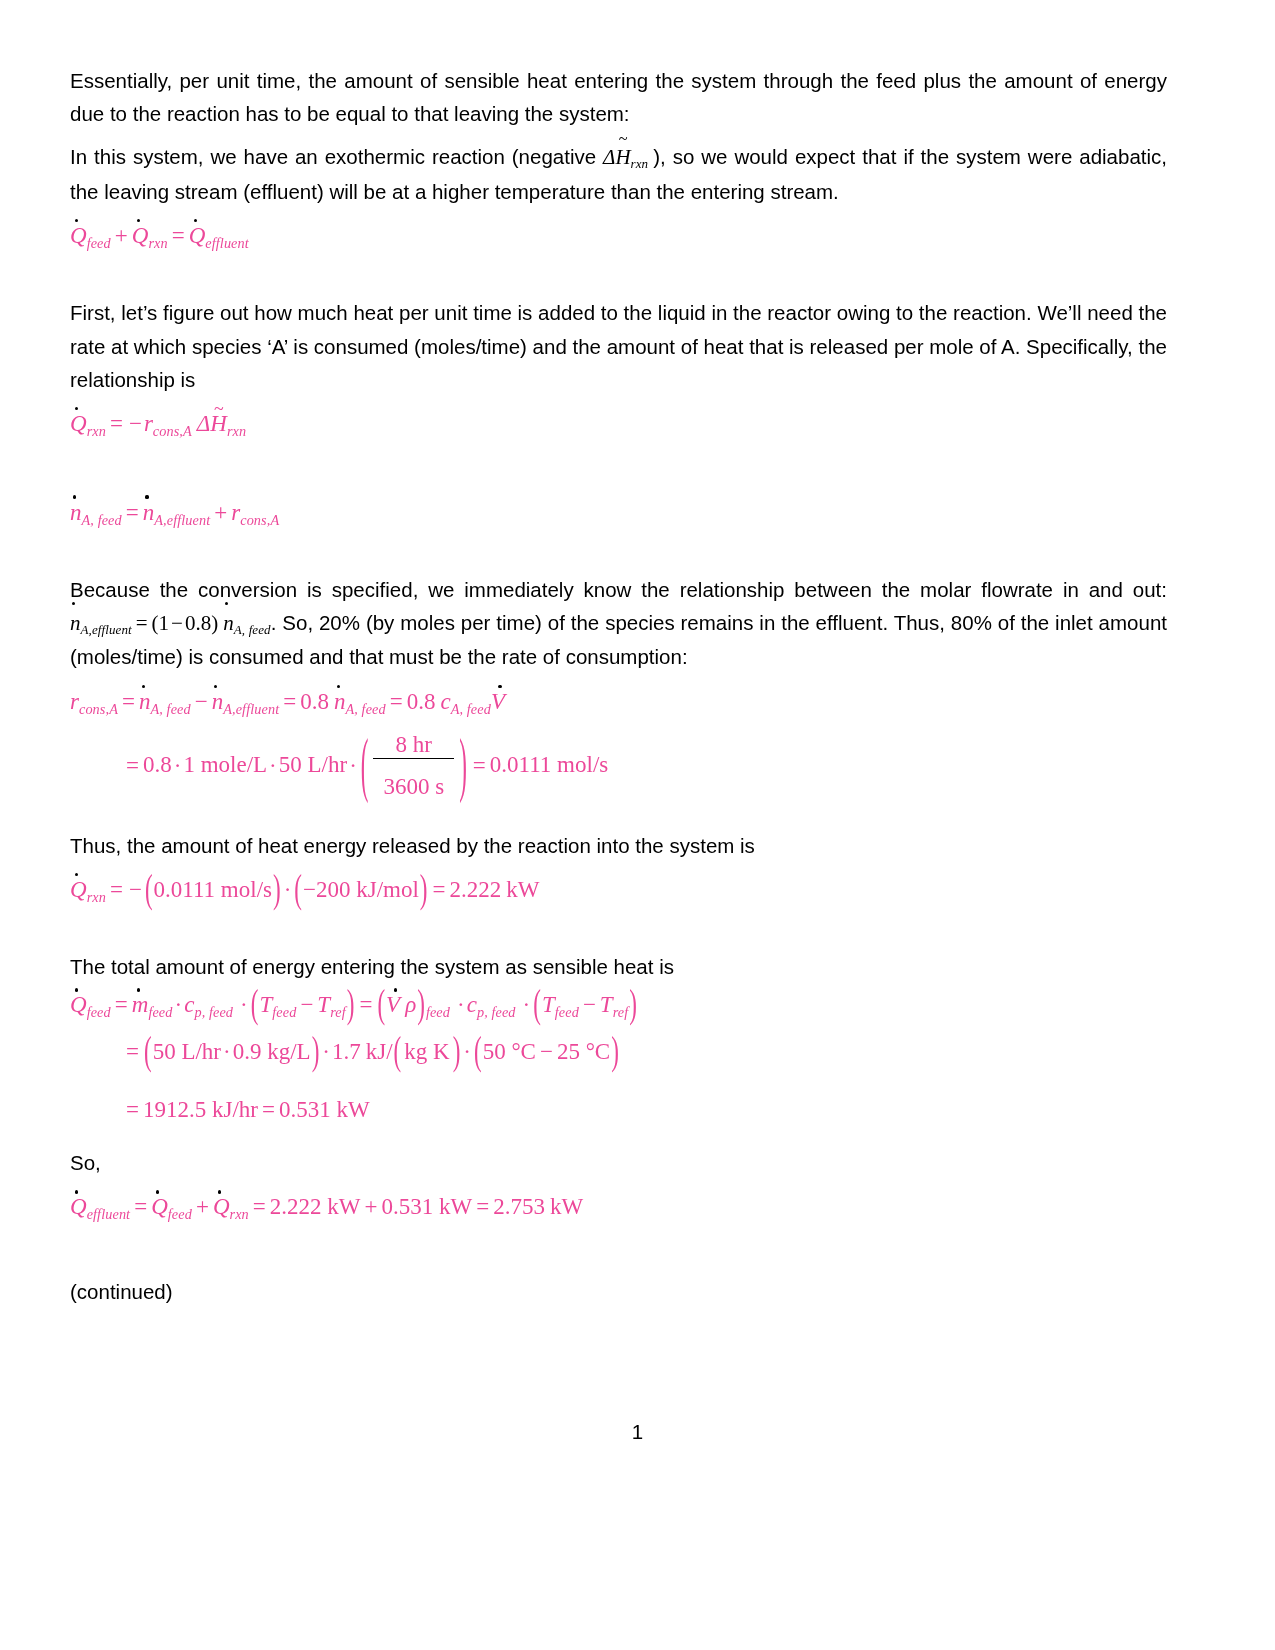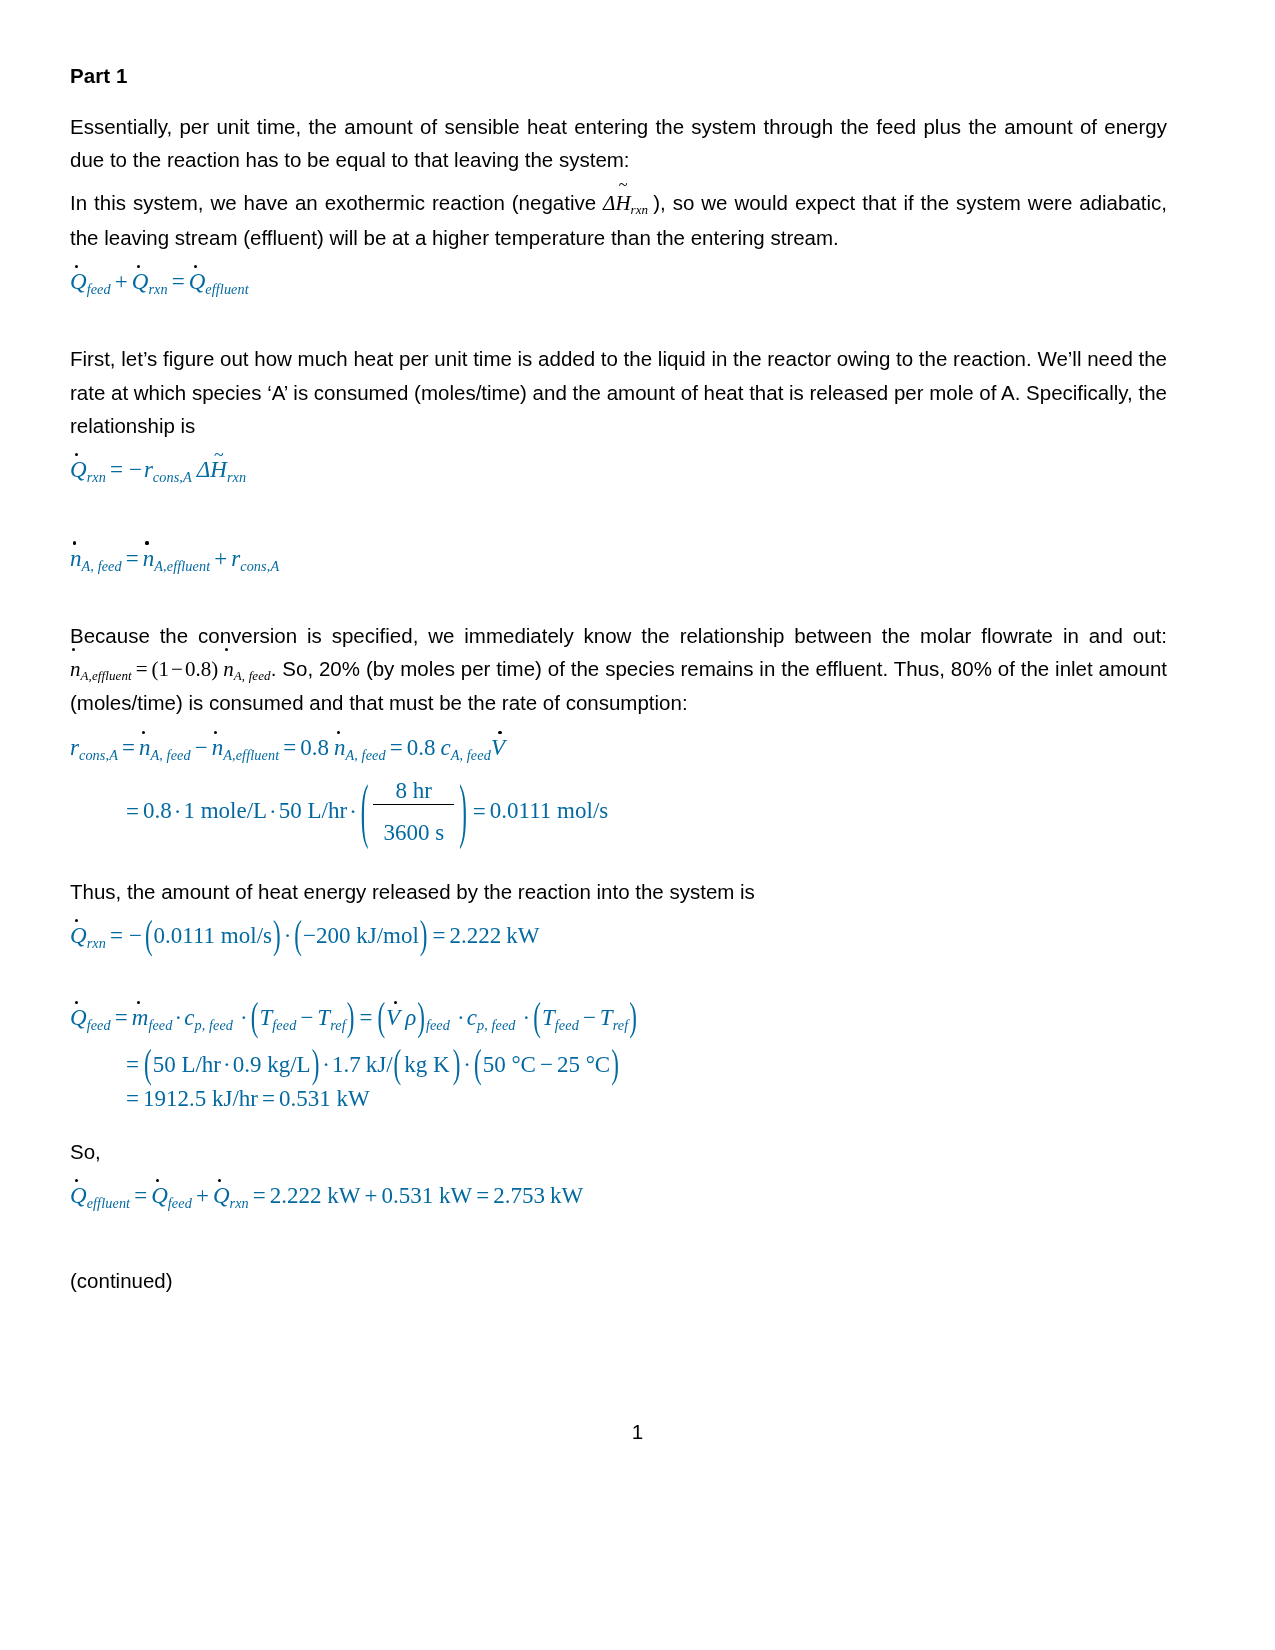--- a/index.html
+++ b/index.html
@@ -36,21 +36,21 @@
     margin: 0 0 10px 0;
     text-align: justify;
     text-justify: inter-word;
   }
   p.body.nojust { text-align: left; }
 
   
   .eq {
     font-family: "Liberation Serif", serif;
     font-size: 23px;
-    color: #0369a1;
+    color: #ec4899;
     white-space: nowrap;
     line-height: 1.05;
   }
   .eq-block { margin: 16px 0 0 0; }
   .eq-line  { display: block; white-space: nowrap; }
   .i   { font-style: italic; }
   .sub {
     font-size: 0.62em;
     vertical-align: -0.32em;
     font-style: italic;
@@ -147,21 +147,20 @@
     top: 1420px;
     text-align: center;
     font-size: 20.5px;
   }
 </style>
 </head>
 <body>
 
 <div class="page">
 
-  <div class="heading">Part 1</div>
 
   <p class="body">Essentially, per unit time, the amount of sensible heat entering the system through the feed plus the amount of energy due to the reaction has to be equal to that leaving the system:</p>
 
   <p class="body"><span>In this system, we have an exothermic reaction (negative </span><span class="imath"><span class="i">Δ</span><span class="i tld">H</span><span class="sub">rxn</span></span><span class="sp"></span><span>), so we would expect that if the system were adiabatic, the leaving stream (effluent) will be at a higher temperature than the entering stream.</span></p>
 
   <div class="eq eq-block">
     <span class="eq-line">
       <span class="i dot">Q</span><span class="sub">feed</span><span class="op">+</span><span class="i dot">Q</span><span class="sub">rxn</span><span class="op">=</span><span class="i dot">Q</span><span class="sub">effluent</span>
     </span>
   </div>
@@ -206,29 +205,30 @@
   <p class="body nojust">Thus, the amount of heat energy released by the reaction into the system is</p>
 
   <div class="eq eq-block">
     <span class="eq-line">
       <span class="i dot">Q</span><span class="sub">rxn</span><span class="op">=</span><span class="opn">−</span><span class="paren">(</span><span class="num">0.0111 mol/s</span><span class="paren">)</span><span class="opn">·</span><span class="paren">(</span><span class="num">−200 kJ/mol</span><span class="paren">)</span><span class="op">=</span><span class="num">2.222</span><span class="sp"></span><span class="num">kW</span>
     </span>
   </div>
 
   <div class="gap-lg"></div>
 
+  <p class="body nojust">The total amount of energy entering the system as sensible heat is</p>
 
   <div class="eq eq-block" style="margin-top:10px;">
     <span class="eq-line">
       <span class="i dot">Q</span><span class="sub">feed</span><span class="op">=</span><span class="i dot">m</span><span class="sub">feed</span><span class="opn">·</span><span class="i">c</span><span class="sub">p, feed</span><span class="sp"></span><span class="opn">·</span><span class="paren">(</span><span class="i">T</span><span class="sub">feed</span><span class="op">−</span><span class="i">T</span><span class="sub">ref</span><span class="paren">)</span><span class="op">=</span><span class="paren">(</span><span class="i dot dotR">V</span><span class="sp"></span><span class="i">ρ</span><span class="paren">)</span><span class="sub">feed</span><span class="sp"></span><span class="opn">·</span><span class="i">c</span><span class="sub">p, feed</span><span class="sp"></span><span class="opn">·</span><span class="paren">(</span><span class="i">T</span><span class="sub">feed</span><span class="op">−</span><span class="i">T</span><span class="sub">ref</span><span class="paren">)</span>
     </span>
     <span class="eq-line indent2" style="margin-top:20px;">
       <span class="op">=</span><span class="paren">(</span><span class="num">50 L/hr</span><span class="opn">·</span><span class="num">0.9 kg/L</span><span class="paren">)</span><span class="opn">·</span><span class="num">1.7</span><span class="sp"></span><span class="num">kJ/</span><span class="paren">(</span><span class="num" style="padding:0 2px;">kg K</span><span class="paren">)</span><span class="opn">·</span><span class="paren">(</span><span class="num">50 °C</span><span class="op">−</span><span class="num">25 °C</span><span class="paren">)</span>
     </span>
-    <span class="eq-line indent2" style="margin-top:10px;">
+    <span class="eq-line indent2" style="margin-top:34px;">
       <span class="op">=</span><span class="num">1912.5 kJ/hr</span><span class="op">=</span><span class="num">0.531 kW</span>
     </span>
   </div>
 
   <div class="gap-sm"></div>
 
   <p class="body nojust" style="margin-top:8px;">So,</p>
 
   <div class="eq eq-block">
     <span class="eq-line">

